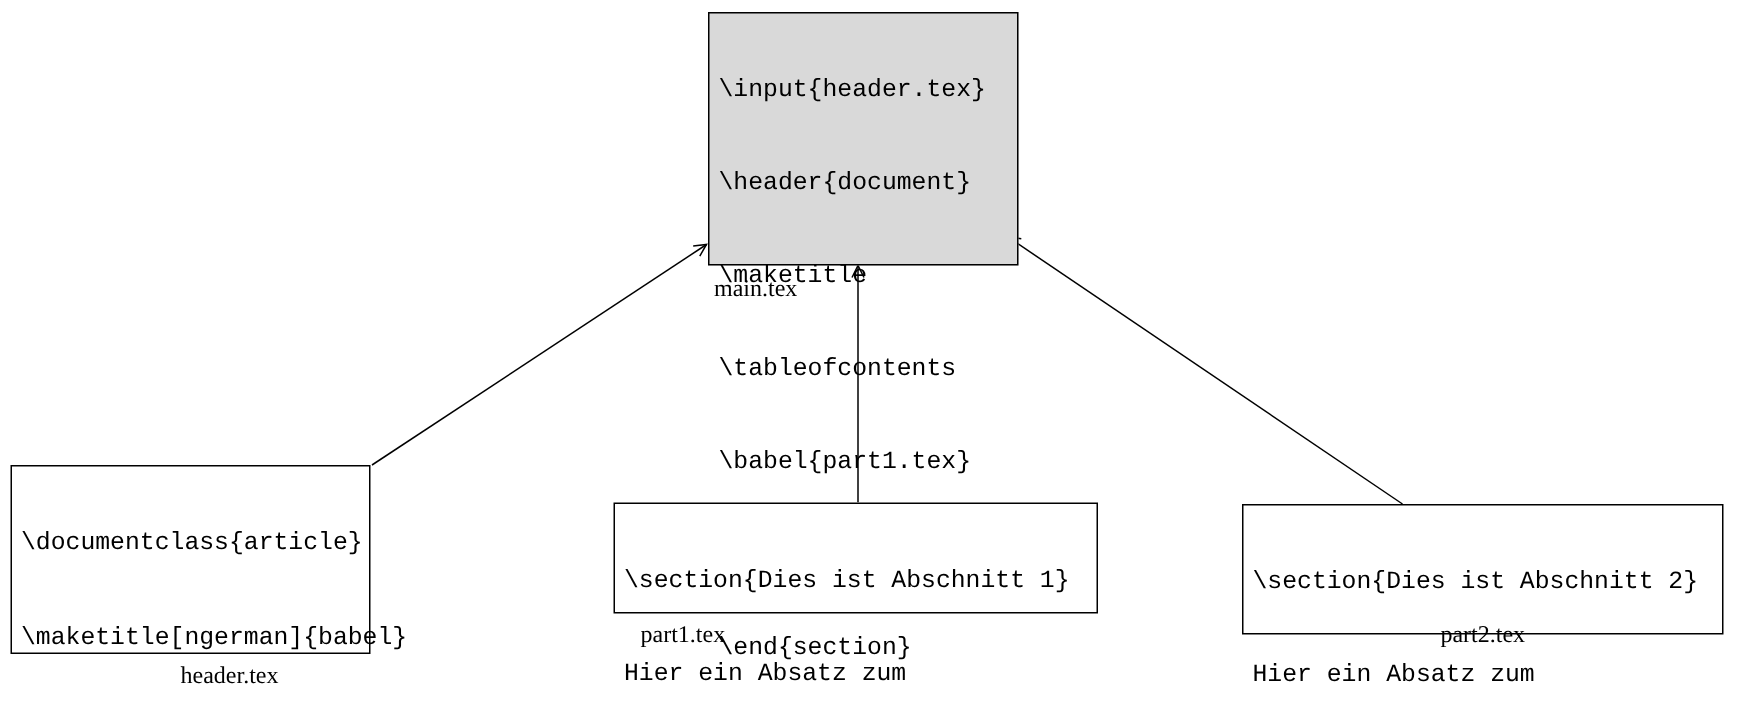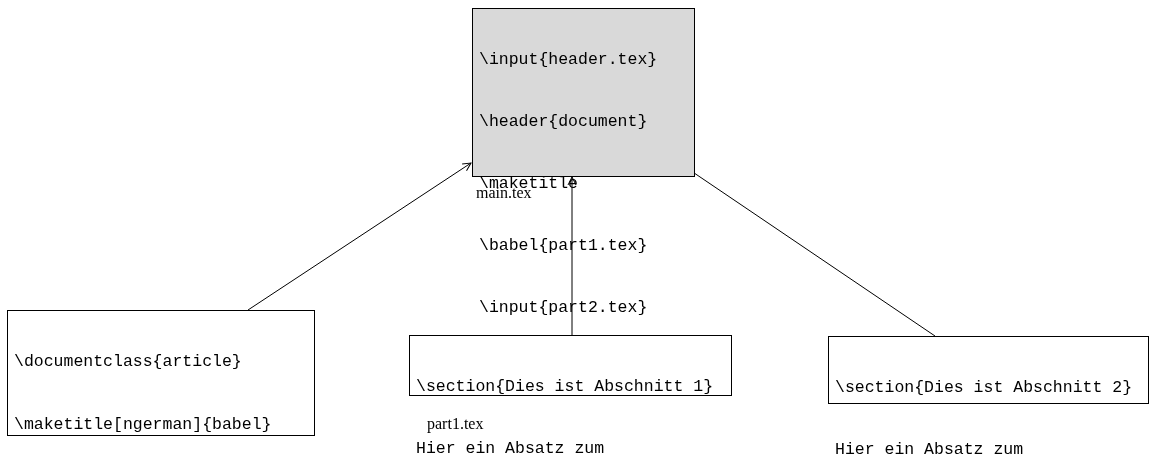--- a/index.html
+++ b/index.html
@@ -21,27 +21,27 @@
     box-sizing: border-box;
     border: 1px solid #000000;
     background: #ffffff;
     color: #000000;
     font-family: "Liberation Mono", "DejaVu Sans Mono", monospace;
     font-size: 16.5px;
     white-space: pre;
     padding: 1px 6px 0 6px;
   }
   .code-line { display: block; }
-  .box-main   { left: 472px; top: 8px;   width: 223px; height: 169px; background: #d9d9d9; }
+  .box-main   { left: 472px; top: 8px;   width: 207px; height: 169px; background: #d9d9d9; }
   .box-main .code-line   { line-height: 24px; }
-  .box-header { left: 7px;   top: 310px; width: 308px; height: 126px; }
+  .box-header { left: 7px;   top: 310px; width: 240px; height: 126px; }
   .box-header .code-line { line-height: 24.8px; }
-  .box-part1  { left: 409px; top: 335px; width: 323px; height: 61px; }
+  .box-part1  { left: 409px; top: 335px; width: 323px; height: 74px; }
   .box-part1 .code-line  { line-height: 24px; }
-  .box-part2  { left: 828px; top: 336px; width: 321px; height: 68px; }
+  .box-part2  { left: 828px; top: 336px; width: 321px; height: 87px; }
   .box-part2 .code-line  { line-height: 24px; }
   .file-label {
     position: absolute;
     font-family: "Liberation Serif", "DejaVu Serif", serif;
     font-size: 16px;
     color: #000000;
     line-height: 20px;
   }
   .label-main   { left: 476px; top: 183px; }
   .label-header { left: 7px;   top: 441px; width: 292px; text-align: center; }
@@ -63,40 +63,43 @@
         <line x1="248" y1="310" x2="471" y2="163" stroke="#000000" stroke-width="1" marker-end="url(#arrowhead)"></line>
         <line x1="572" y1="335" x2="572" y2="177" stroke="#000000" stroke-width="1" marker-end="url(#arrowhead)"></line>
         <line x1="935" y1="336" x2="672" y2="158" stroke="#000000" stroke-width="1" marker-end="url(#arrowhead)"></line>
       </g>
   </svg>
 
   <div class="code-box box-main">
     <span class="code-line">\input{header.tex}</span>
     <span class="code-line">\header{document}</span>
     <span class="code-line">\maketitle</span>
+    <span class="code-line">\tableofcontents</span>
     <span class="code-line">\babel{part1.tex}</span>
     <span class="code-line">\input{part2.tex}</span>
     <span class="code-line">\end{section}</span>
   </div>
   <div class="file-label label-main">main.tex</div>
 
   <div class="code-box box-header">
     <span class="code-line">\documentclass{article}</span>
     <span class="code-line">\maketitle[ngerman]{babel}</span>
     
     
     
   </div>
+  <div class="file-label label-header">header.tex</div>
 
   <div class="code-box box-part1">
     <span class="code-line">\section{Dies ist Abschnitt 1}</span>
     <span class="code-line">Hier ein Absatz zum</span>
     
   </div>
   <div class="file-label label-part1">part1.tex</div>
 
   <div class="code-box box-part2">
     <span class="code-line">\section{Dies ist Abschnitt 2}</span>
     <span class="code-line">Hier ein Absatz zum</span>
     
   </div>
+  <div class="file-label label-part2">part2.tex</div>
 
 </div>
 
 </body></html>

